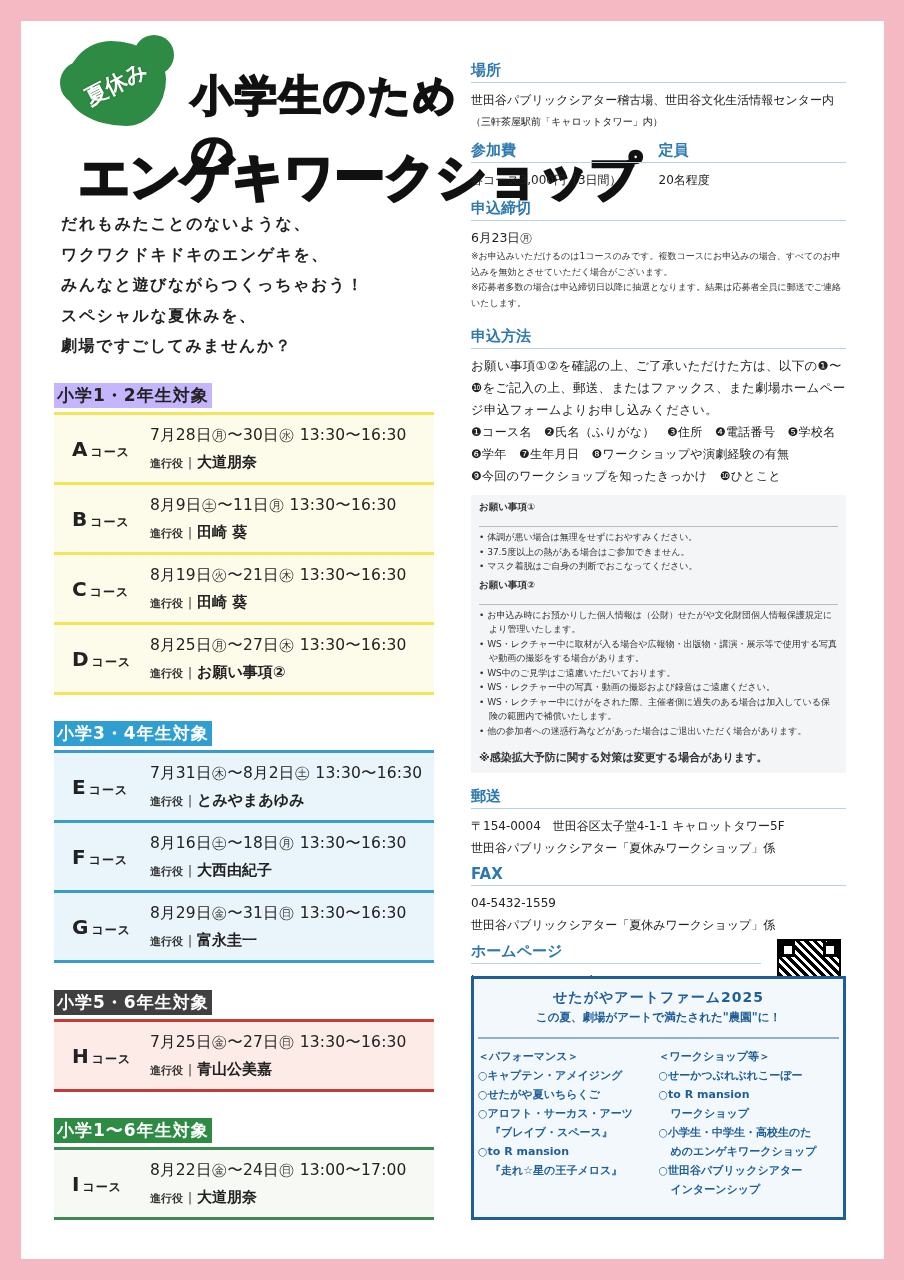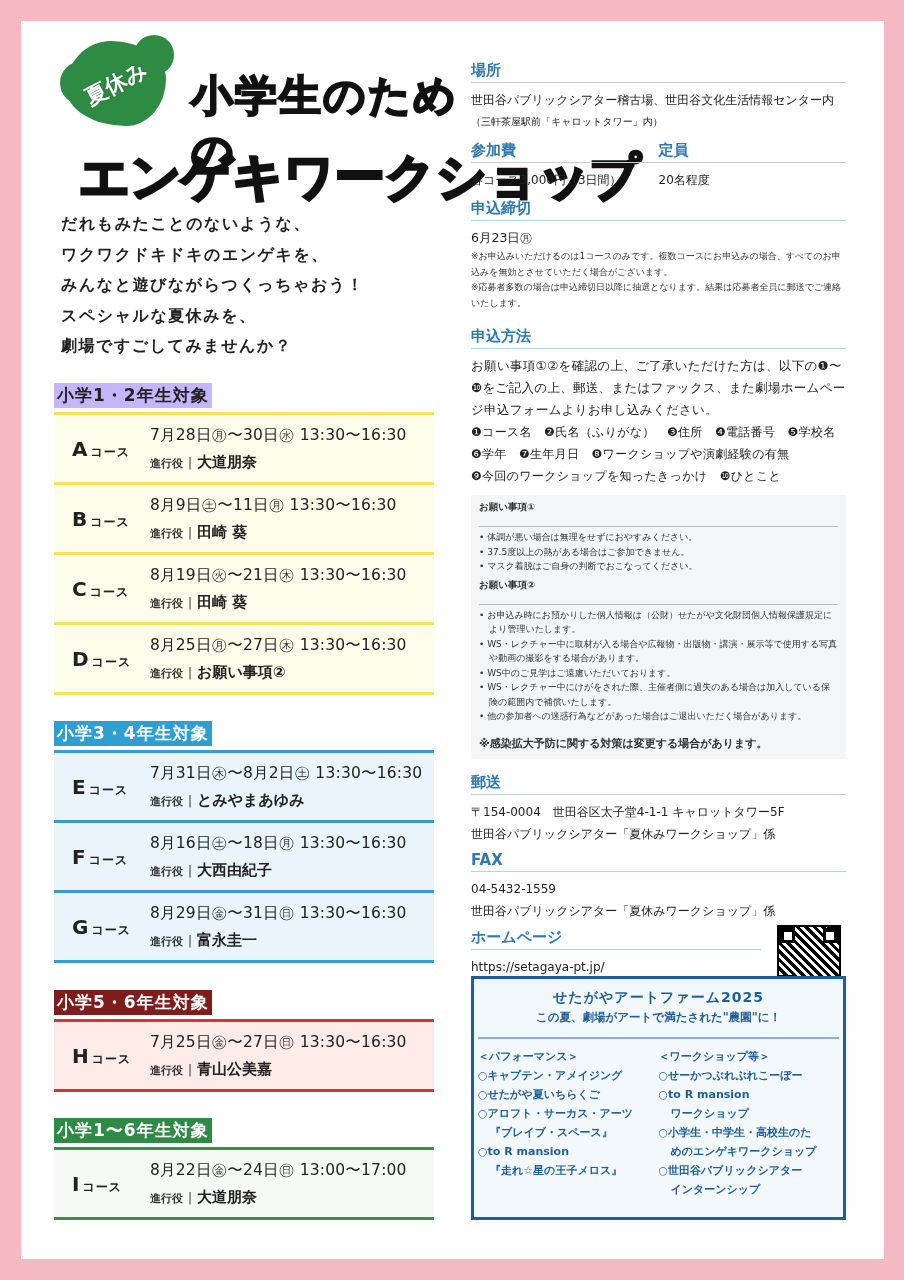--- a/index.html
+++ b/index.html
@@ -245,21 +245,21 @@
             <span class="leader-label">進行役</span>
               <span class="leader-sep">|</span>
               <span class="leader-name">富永圭一</span>
           </div>
         </div>
       </div>
     </div>
   </div>
 
   <div class="group" style="top:969px;">
-    <div class="group-label" style="background:#7f1d1d;color:#fff;">小学5・6年生対象</div>
+    <div class="group-label" style="background:#404040;color:#fff;">小学5・6年生対象</div>
     <div class="course-list" style="border-color:#c83a3a;background:#fcebe6;">
       <div class="course" style="border-color:#c83a3a;">
         <div class="course-name">
           <span class="course-letter">H</span>
           <span class="course-suffix">コース</span>
         </div>
         <div class="course-info">
           <div class="course-date">7月25日㊎〜27日㊐ 13:30〜16:30</div>
           <div class="course-leader">
             <span class="leader-label">進行役</span>
@@ -329,20 +329,21 @@
       <ul>
         <li>体調が悪い場合は無理をせずにおやすみください。</li>
         <li>37.5度以上の熱がある場合はご参加できません。</li>
         <li>マスク着脱はご自身の判断でおこなってください。</li>
       </ul>
       <div class="notice-h" style="margin-top:5px;">お願い事項②</div>
       <ul>
         <li>お申込み時にお預かりした個人情報は（公財）せたがや文化財団個人情報保護規定により管理いたします。</li>
         <li>WS・レクチャー中に取材が入る場合や広報物・出版物・講演・展示等で使用する写真や動画の撮影をする場合があります。</li>
         <li>WS中のご見学はご遠慮いただいております。</li>
+        <li>WS・レクチャー中の写真・動画の撮影および録音はご遠慮ください。</li>
         <li>WS・レクチャー中にけがをされた際、主催者側に過失のある場合は加入している保険の範囲内で補償いたします。</li>
         <li>他の参加者への迷惑行為などがあった場合はご退出いただく場合があります。</li>
       </ul>
       <div class="notice-foot">※感染拡大予防に関する対策は変更する場合があります。</div>
     </div>
 
     <div class="contact" style="margin-top:14px;">
       <div>
         <div class="sec-h">郵送</div>
         <div class="sec-body" style="font-size:12px;">〒154-0004　世田谷区太子堂4-1-1 キャロットタワー5F</div>

